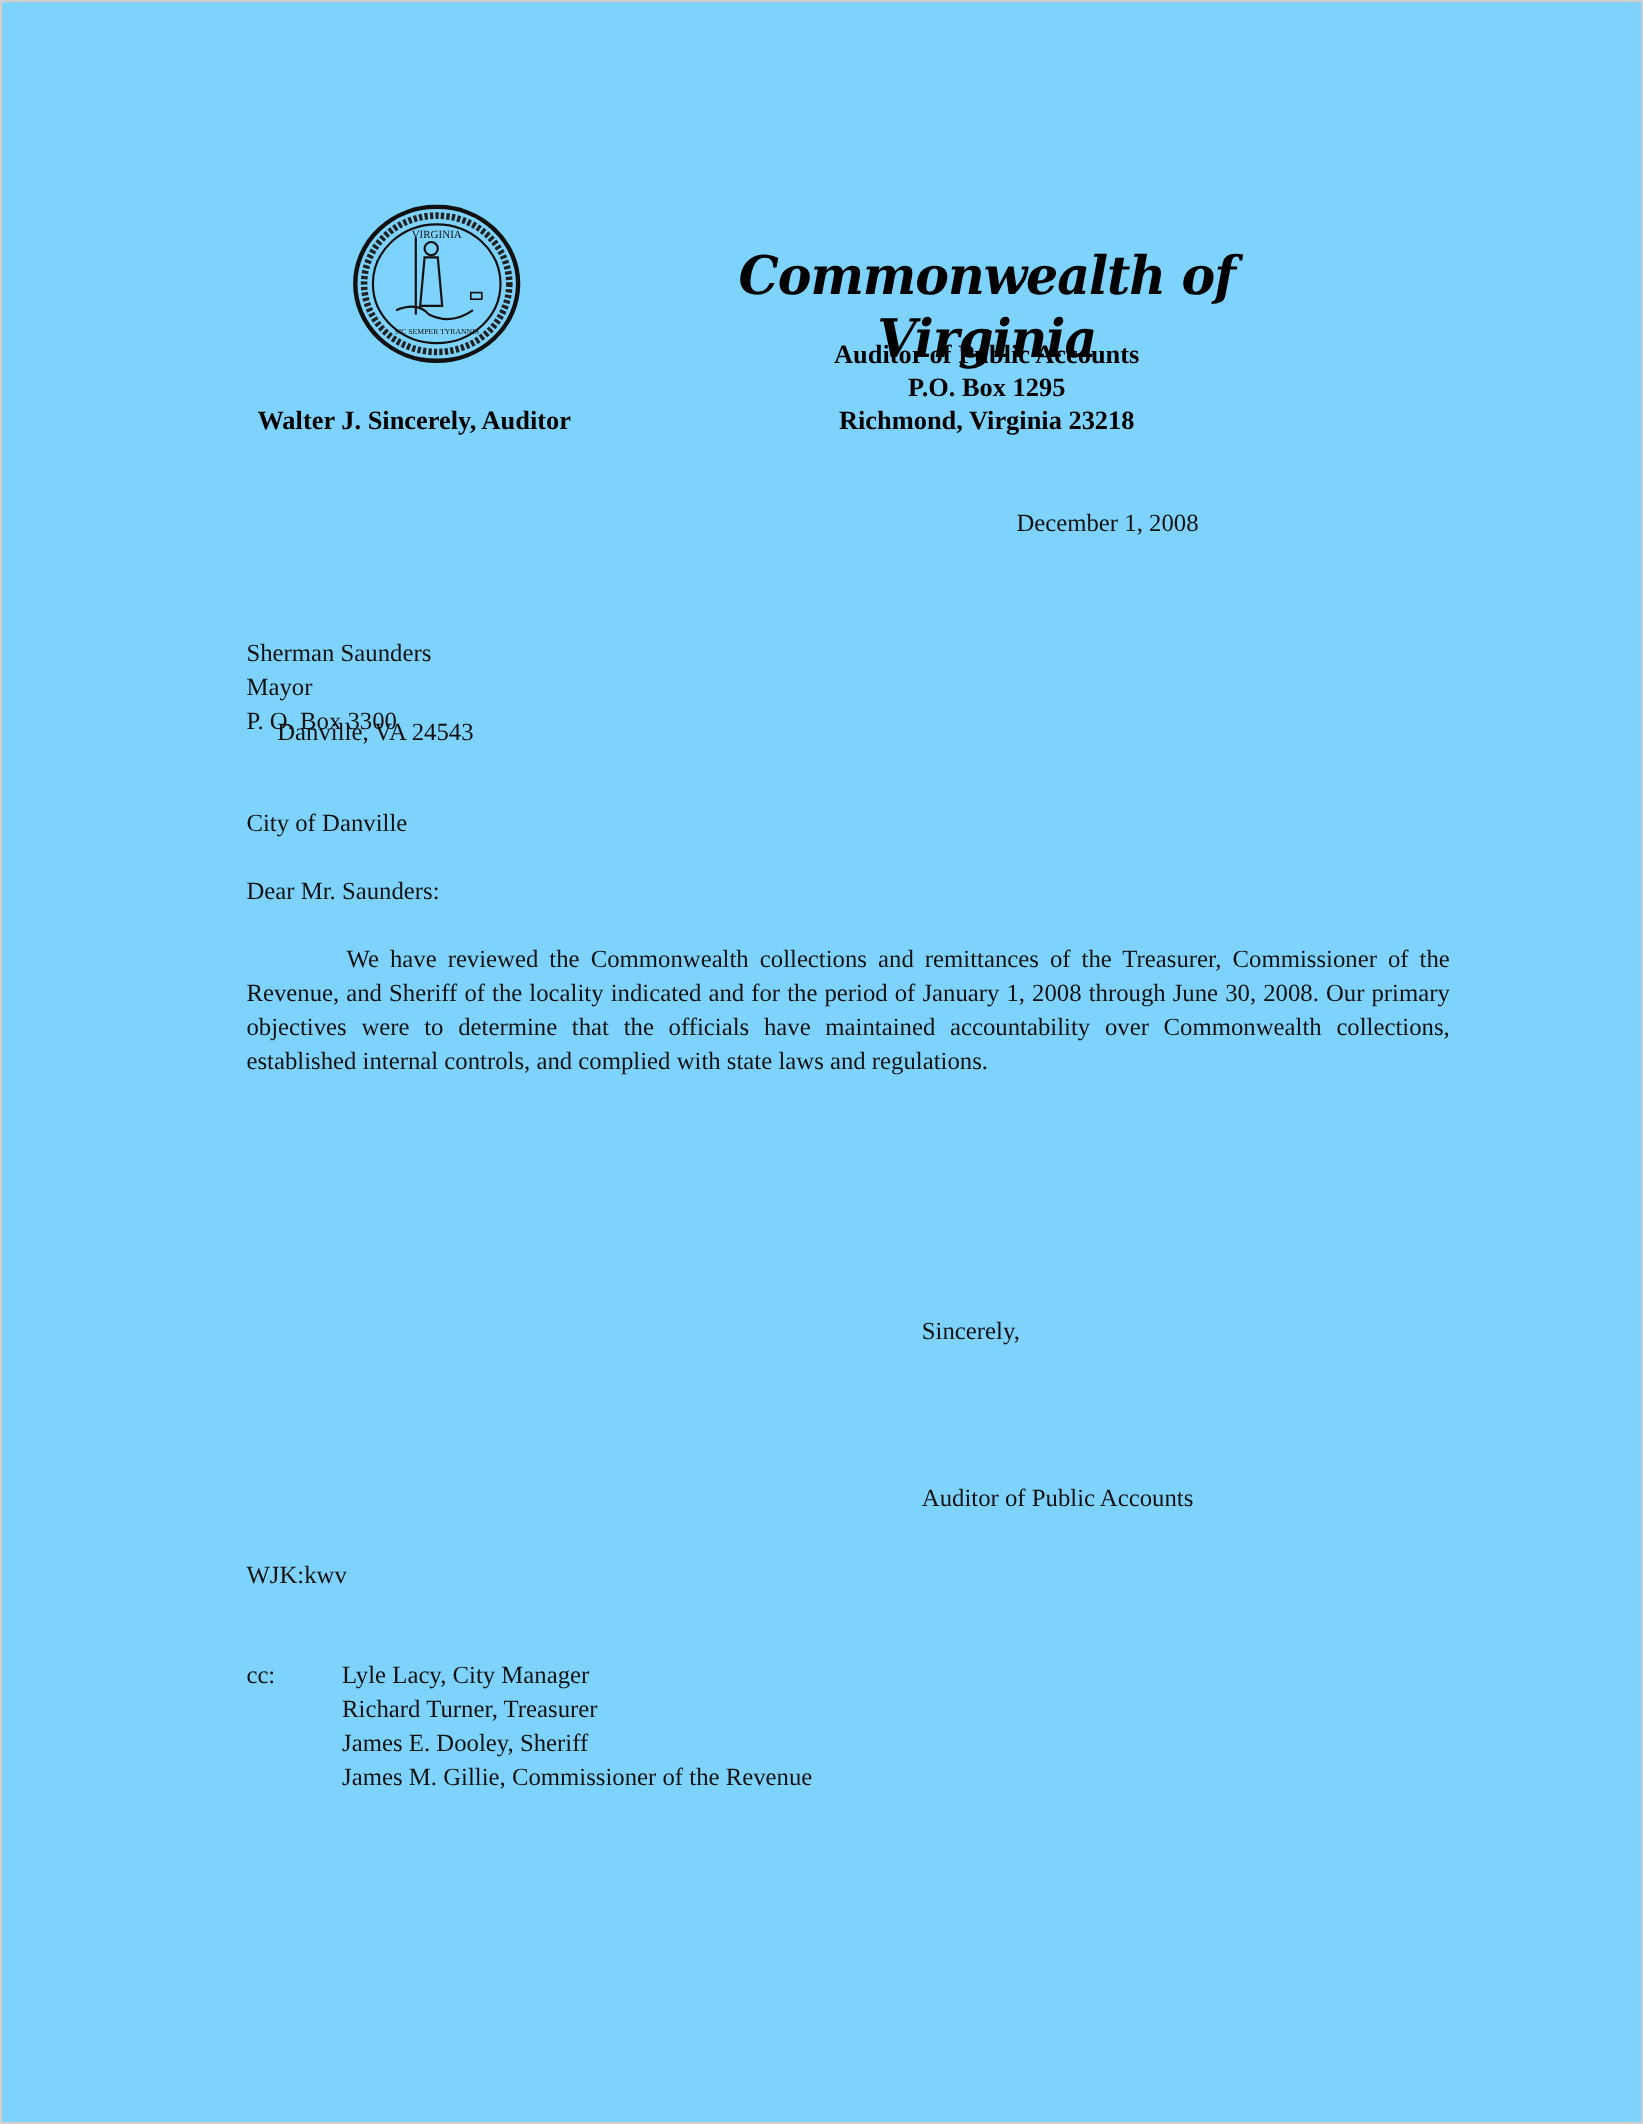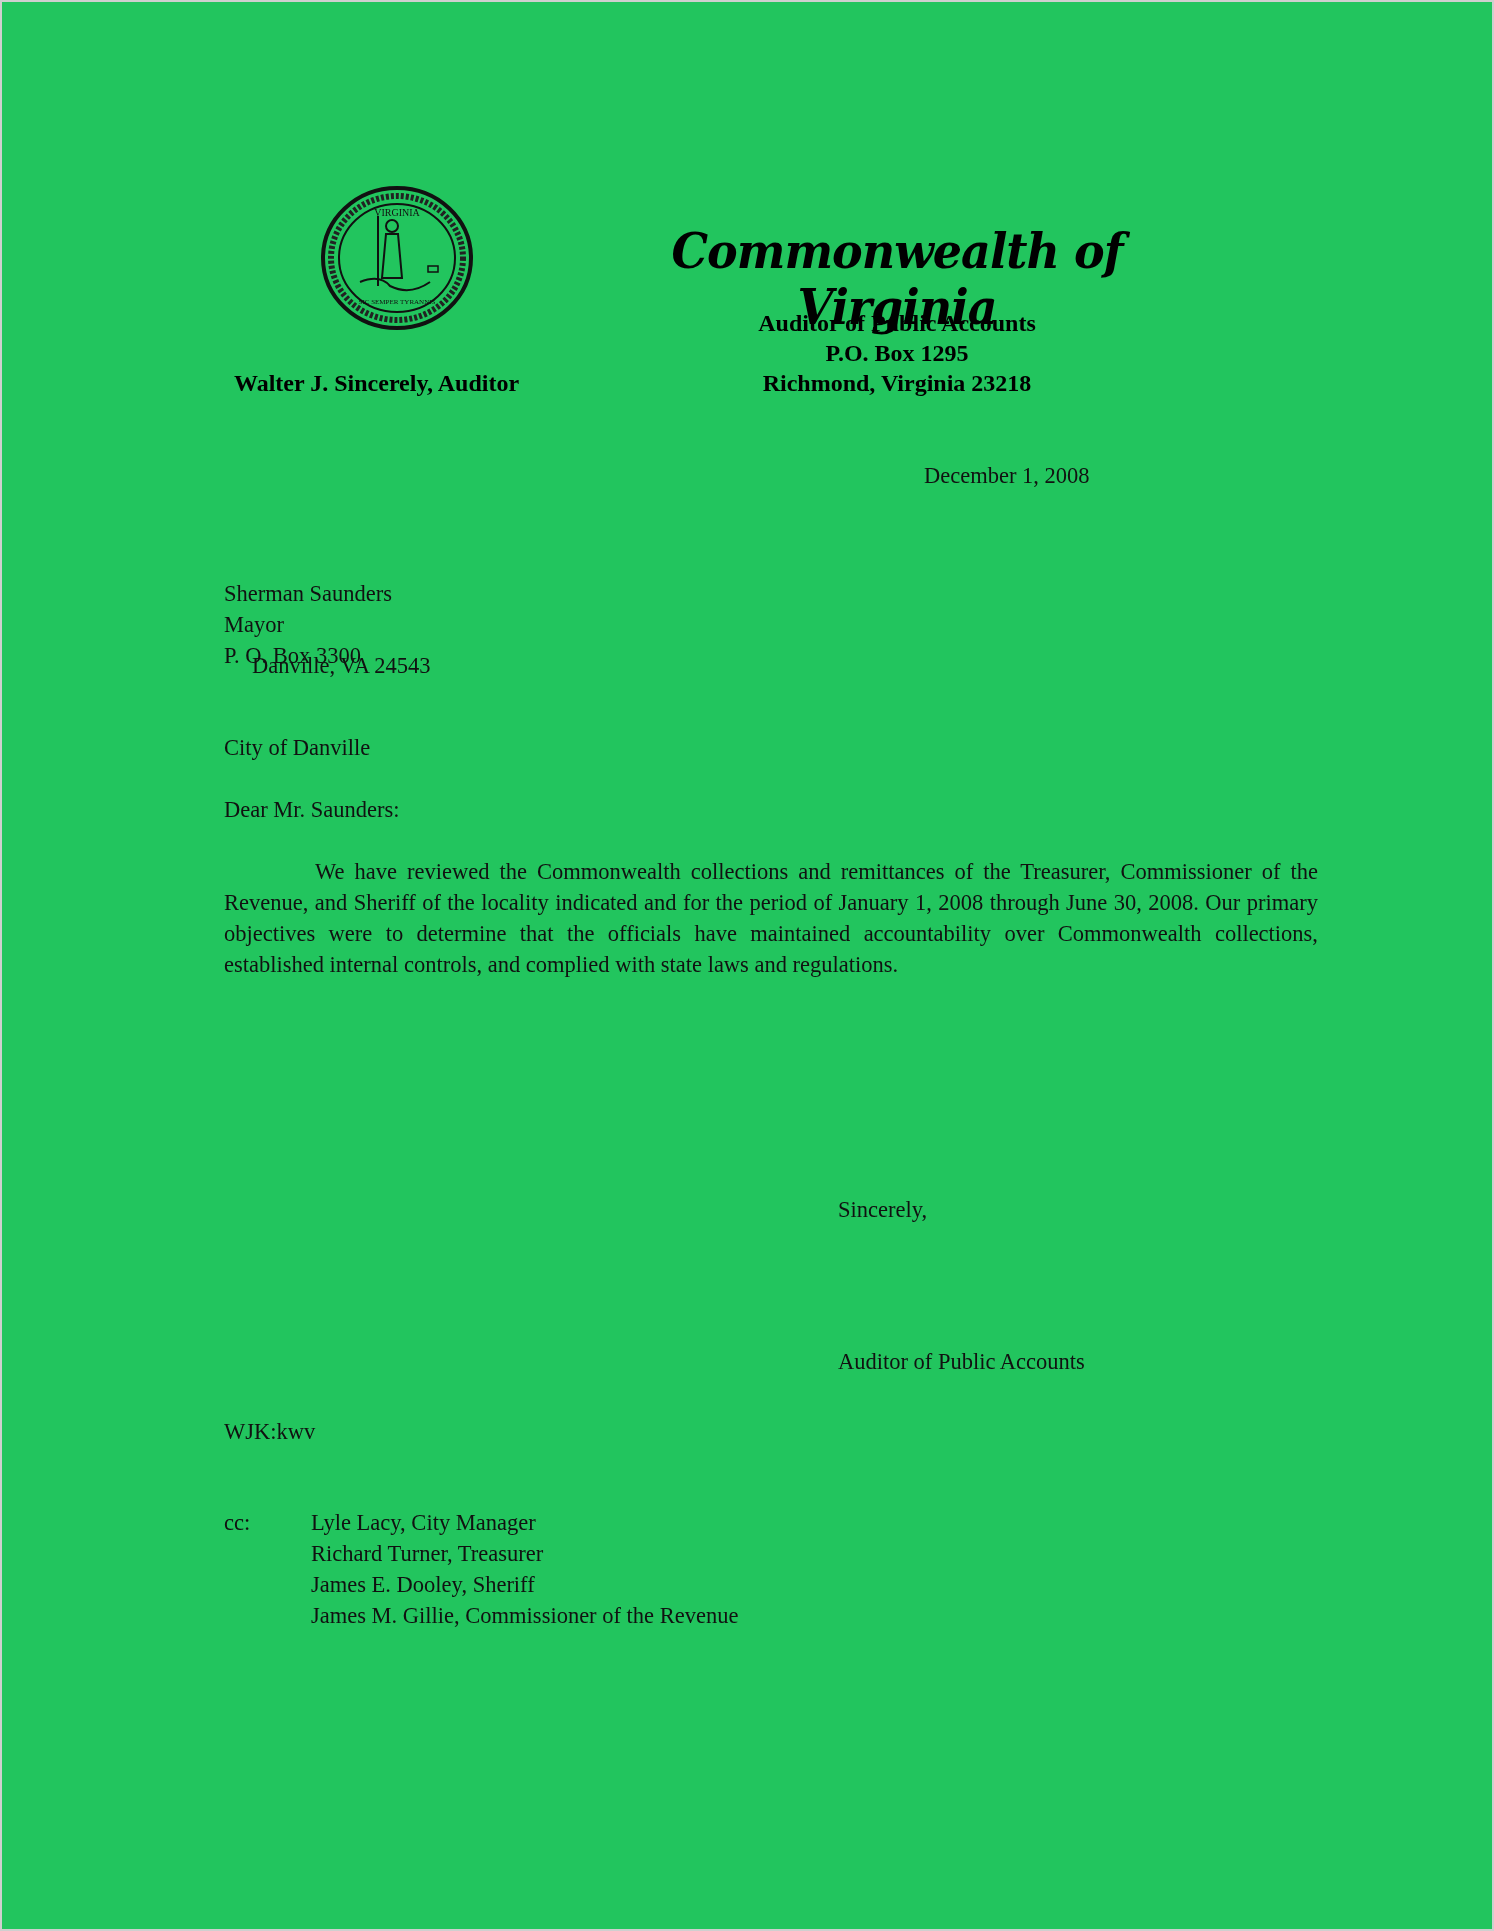--- a/index.html
+++ b/index.html
@@ -1,19 +1,19 @@
 <!DOCTYPE html>
 <html><head>
 <meta charset="utf-8">
 <style>
   html, body { margin:0; padding:0; background:#ffffff; }
   body { width:1494px; height:1931px; position:relative; overflow:hidden; }
   .page {
     position:absolute; left:0; top:0; width:1490px; height:1927px;
-    border:2px solid #cfcfcf; background:#22c55e;
+    border:2px solid #cfcfcf; background:#7dd3fc;
   }
   .serif { font-family:"Liberation Serif","DejaVu Serif",serif; color:#111; }
   .abs { position:absolute; white-space:nowrap; }
   .seal { position:absolute; left:318px; top:184px; width:154px; height:144px; }
   .title {
     position:absolute; left:582px; top:222px; width:626px; height:62px;
     font-family:"DejaVu Serif","Liberation Serif",serif; font-weight:bold;
     font-size:46px; letter-spacing:-1px; color:#000; text-align:center;
     transform:scaleY(1.05); font-style:italic;
   }

